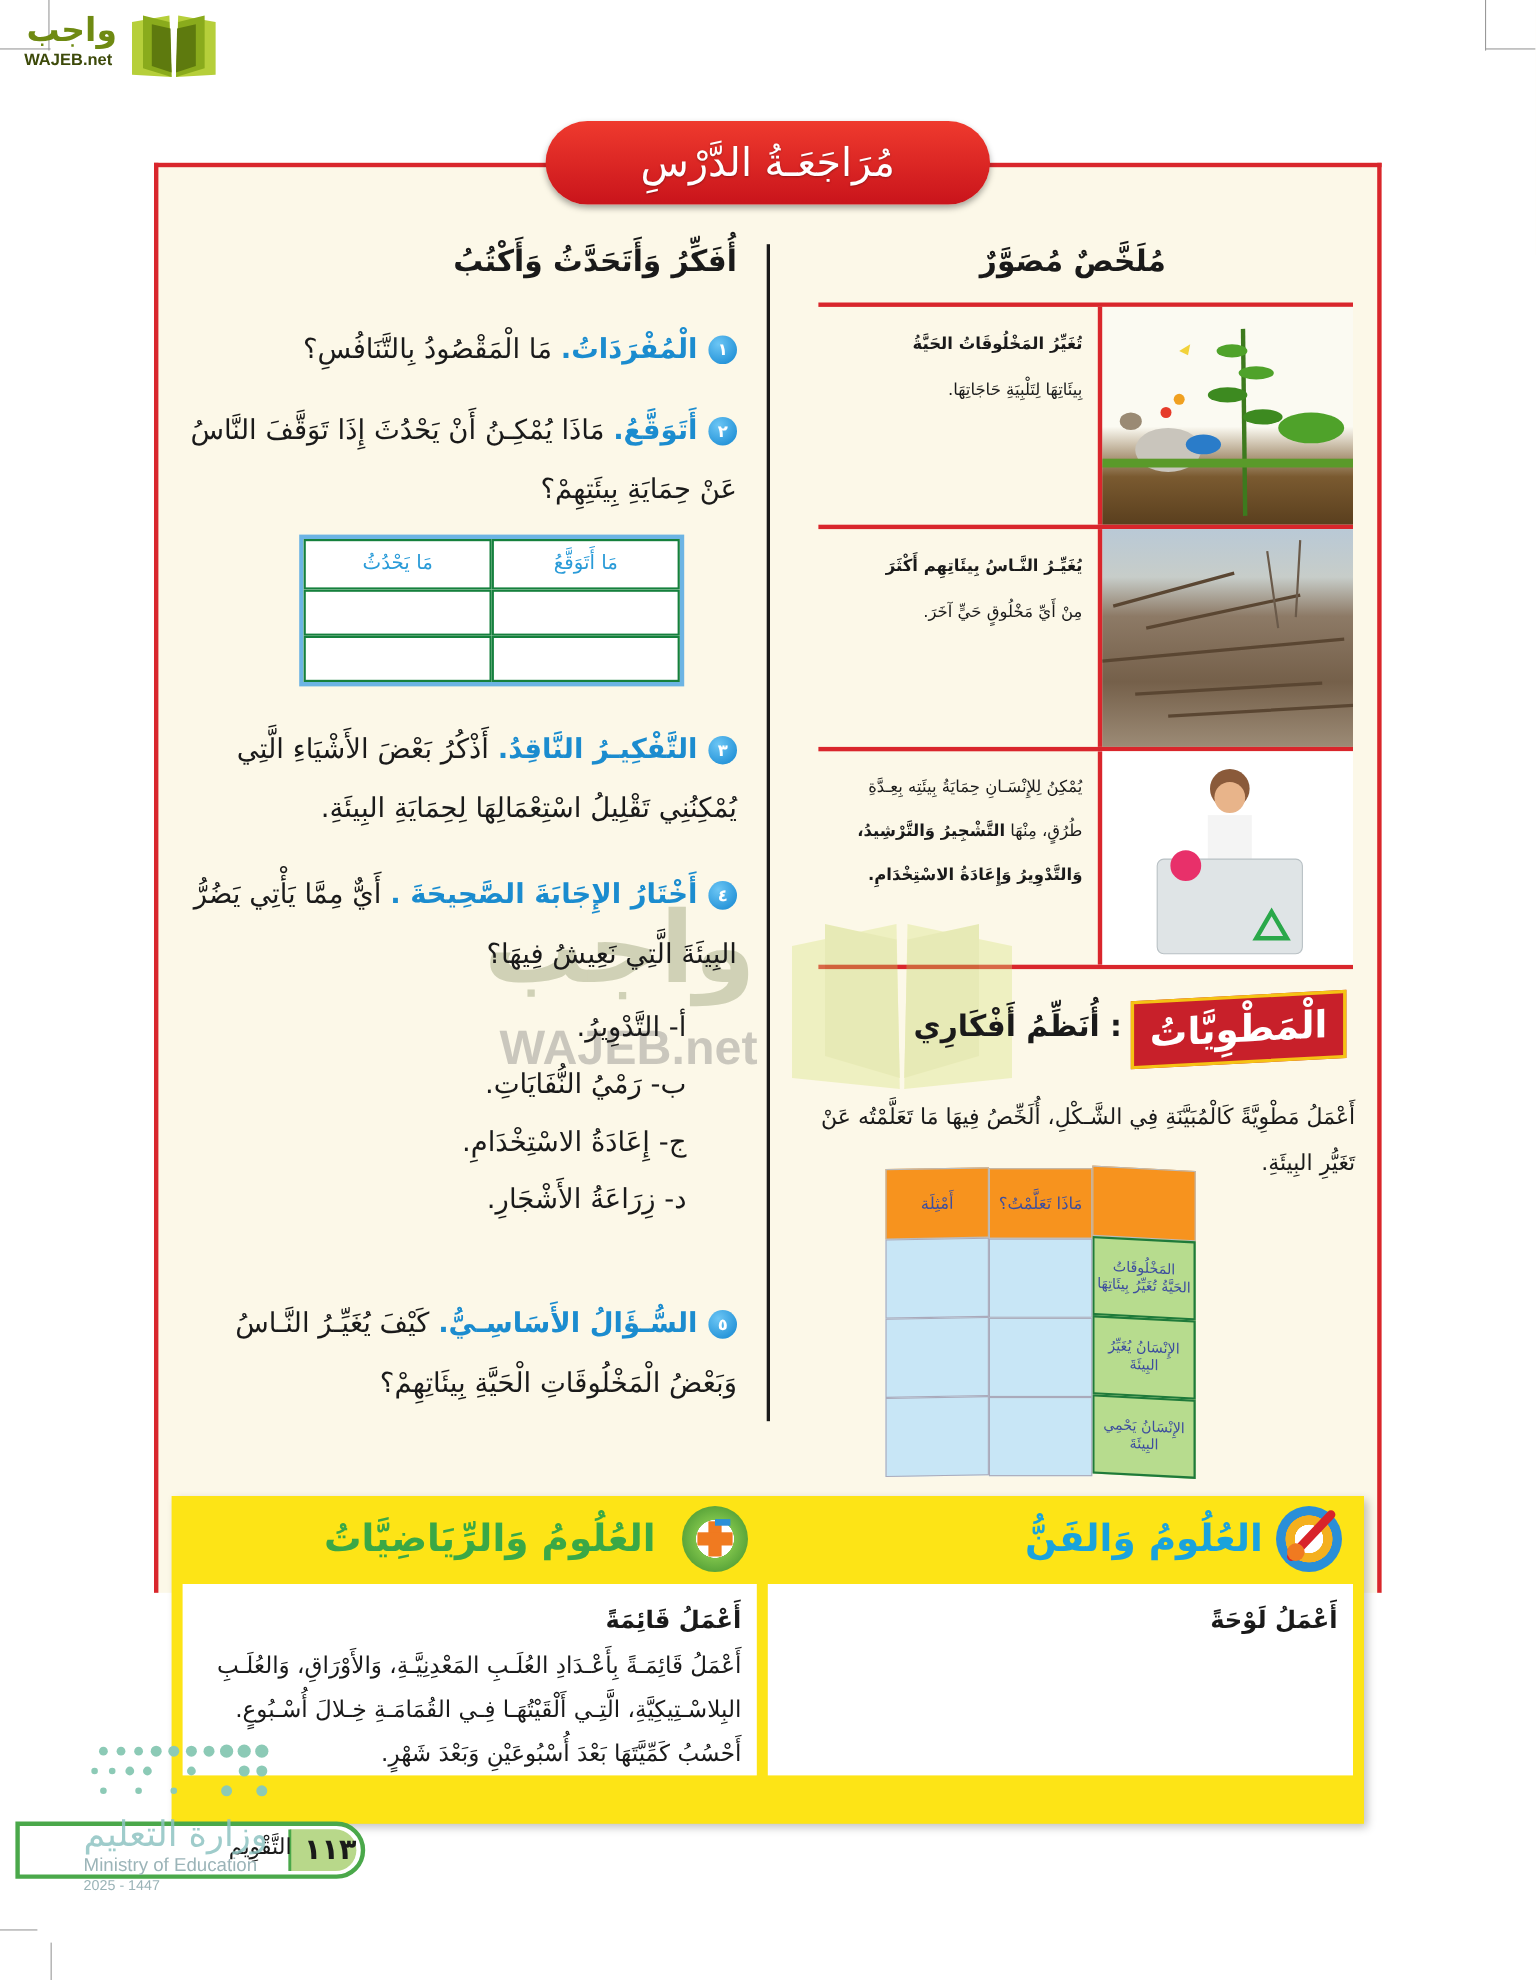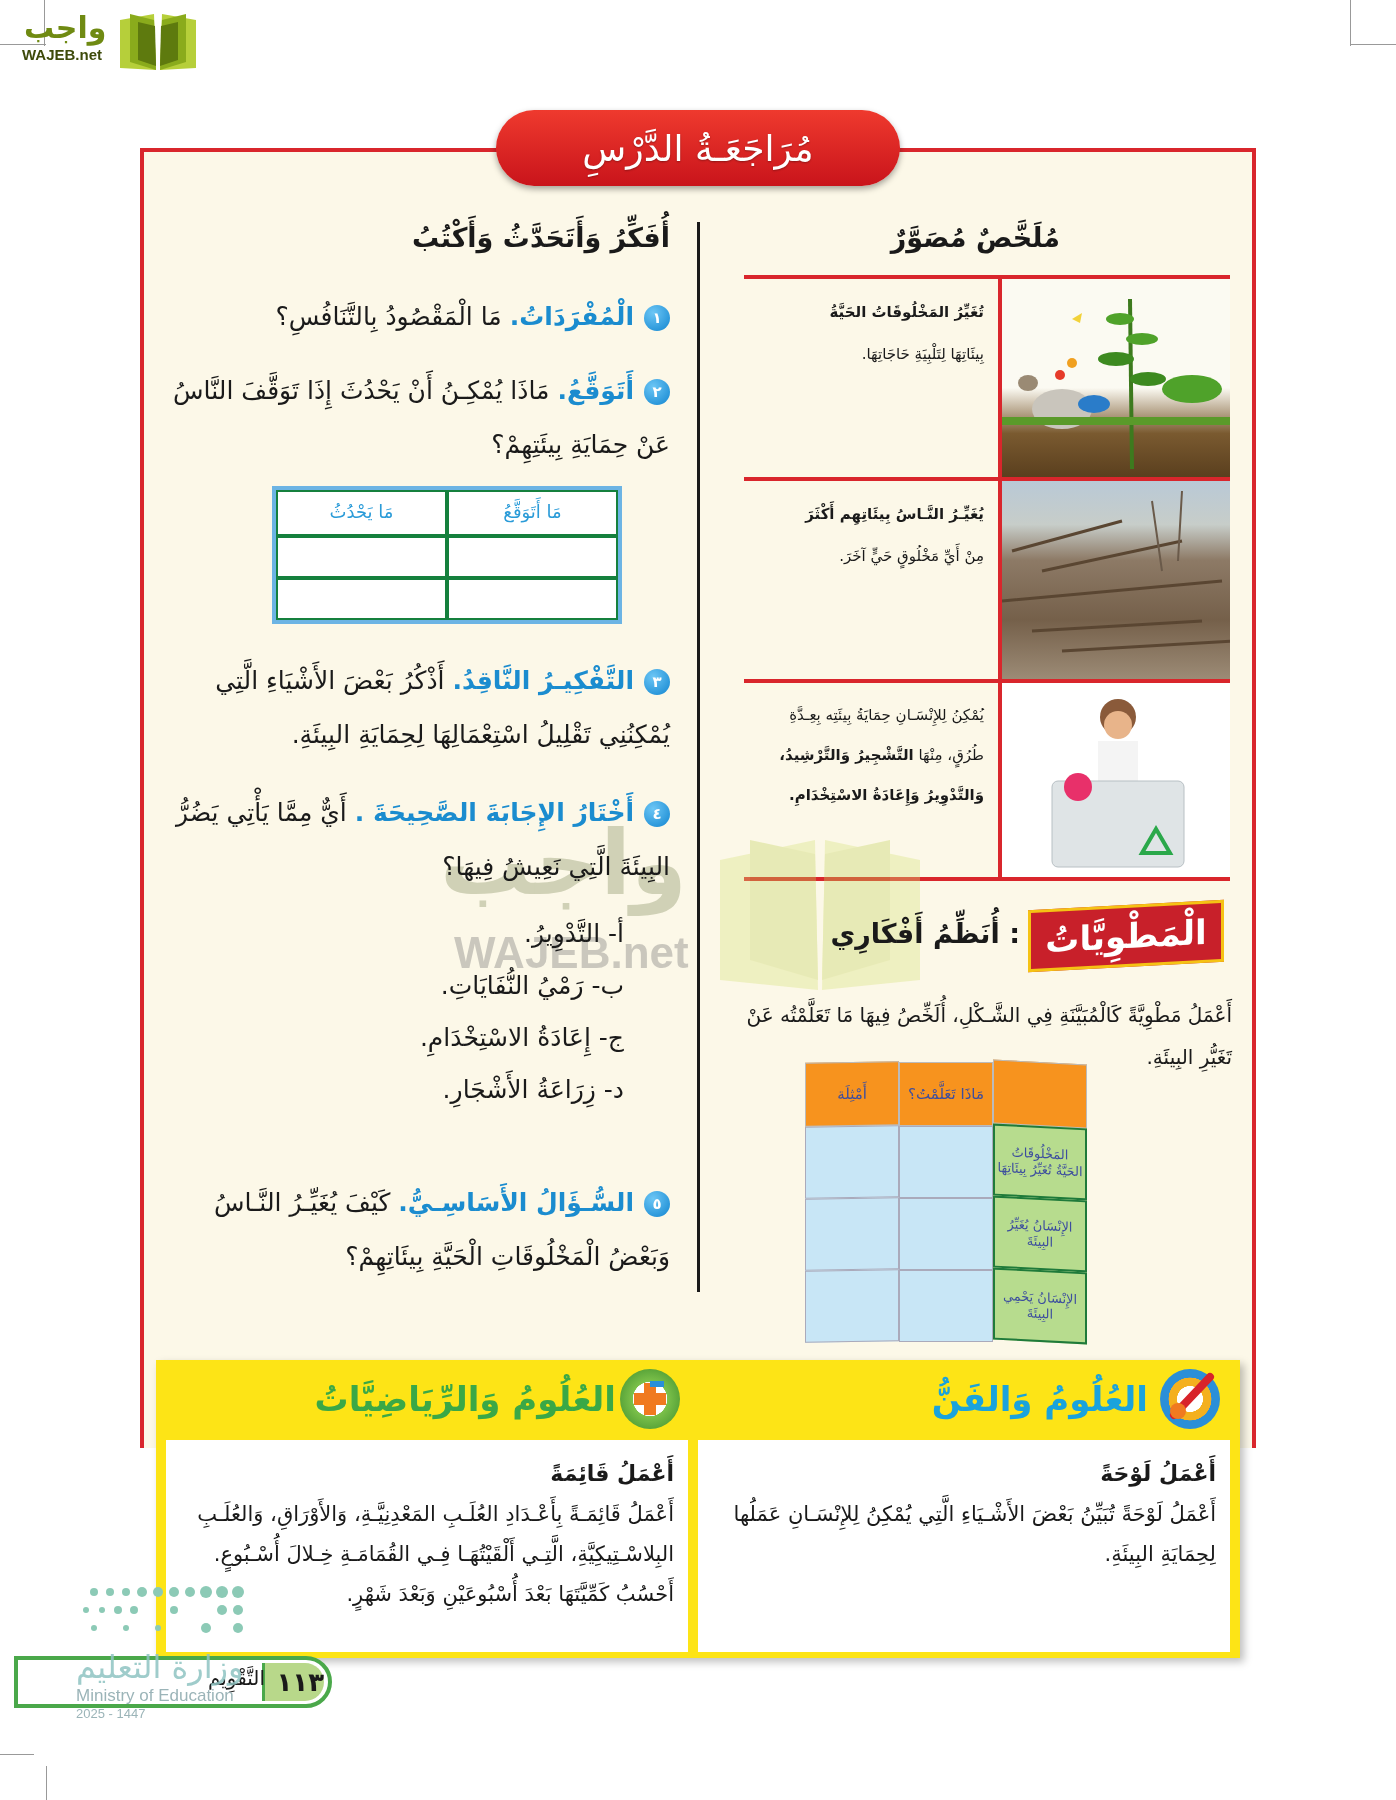--- a/index.html
+++ b/index.html
@@ -62,21 +62,21 @@
   .wm { left: 440px; top: 820px; width: 260px; height: 170px; opacity: 0.35; }
   .wm-book { position: absolute; left: 280px; top: 0; width: 200px; height: 170px; }
   .wm-ar { position: absolute; left: 0; top: -10px; font-size: 90px; color: #7f8a5a; font-weight: bold; direction: rtl; }
   .wm-en { position: absolute; left: 14px; top: 108px; font-size: 44px; color: #6f6f6f; font-weight: bold; font-family: "Liberation Sans", sans-serif; }
 
   
   .yellow-wrap { left: 156px; top: 1360px; width: 1084px; height: 298px; background: #fde416; box-shadow: 4px 4px 8px rgba(0,0,0,0.25); }
   .yellow-head { position: absolute; top: 0; height: 78px; display: flex; align-items: center; }
   .yh-title { font-size: 34px; font-weight: bold; direction: rtl; }
   .yh-icon { width: 60px; height: 60px; border-radius: 50%; display: inline-block; position: relative; }
-  .white-box { position: absolute; top: 80px; height: 212px; background: #fff; direction: rtl; text-align: right; padding: 14px 14px; font-size: 21px; line-height: 40px; }
+  .white-box { position: absolute; top: 80px; height: 174px; background: #fff; direction: rtl; text-align: right; padding: 14px 14px; font-size: 21px; line-height: 40px; }
   .white-box .wb-title { font-weight: bold; font-size: 22px; }
 
   
   .footer-bar { left: 14px; top: 1656px; width: 318px; height: 52px; border: 4px solid #4aa84a; border-radius: 0 26px 26px 0; background: #fff; }
   .page-num { position: absolute; right: 4px; top: 3px; width: 62px; height: 38px; background: #b8d88a; border-radius: 0 20px 20px 0; border-left: 3px solid #4aa84a; font-size: 26px; font-weight: bold; text-align: right; line-height: 38px; direction: rtl; }
   .footer-label { position: absolute; right: 63px; top: 6px; font-size: 20px; font-weight: normal; direction: rtl; }
   .moe { left: 76px; top: 1648px; }
   .moe-ar { font-size: 32px; color: #8fc4c2; opacity: 0.85; direction: rtl; }
   .moe-en { font-size: 17px; color: #9bb4b8; font-family: "Liberation Sans", sans-serif; }
   .moe-year { font-size: 13px; color: #9bb4b8; font-family: "Liberation Sans", sans-serif; }
@@ -256,33 +256,32 @@
   <div class="yellow-head" style="right:20px;">
     <span class="yh-title" style="color:#1aa3dc;margin-right:12px;">العُلُومُ وَالفَنُّ</span>
     <span class="yh-icon" style="background:radial-gradient(circle,#fff 30%,#f4b01e 31%,#f4b01e 50%,#2a8fd8 51%);">
       <svg width="60" height="60" viewBox="0 0 60 60">
           <path d="M14 46 L50 8" stroke="#d8232a" stroke-width="8" stroke-linecap="round"></path>
           <circle cx="18" cy="42" r="8" fill="#f07a20"></circle>
         </svg>
     </span>
   </div>
   <div class="yellow-head" style="right:560px;">
-    <span class="yh-title" style="color:#3aa846;margin-right:4px;">العُلُومُ وَالرِّيَاضِيَّاتُ</span>
+    <span class="yh-title" style="color:#3aa846;margin-right:24px;">العُلُومُ وَالرِّيَاضِيَّاتُ</span>
     <span class="yh-icon" style="background:radial-gradient(circle,#fff 40%,#7cc14a 41%,#3a8a2a 100%);">
       <svg width="60" height="60" viewBox="0 0 60 60">
           <rect x="24" y="14" width="12" height="32" fill="#f07a20"></rect>
           <rect x="14" y="24" width="32" height="12" fill="#f07a20"></rect>
           <rect x="30" y="12" width="14" height="6" fill="#2a8fd8"></rect>
         </svg>
     </span>
   </div>
 
   <div class="white-box" style="right:10px;width:532px;">
     <div class="wb-title">أَعْمَلُ لَوْحَةً</div>
-    <div>أَعْمَلُ لَوْحَةً تُبَيِّنُ بَعْضَ الأَشْـيَاءِ الَّتِي يُمْكِنُ لِلإِنْسَـانِ عَمَلُها لِحِمَايَةِ البِيئَةِ.</div>
   </div>
   <div class="white-box" style="right:552px;width:522px;">
     <div class="wb-title">أَعْمَلُ قَائِمَةً</div>
     <div>أَعْمَلُ قَائِمَـةً بِأَعْـدَادِ العُلَـبِ المَعْدِنِيَّـةِ، وَالأَوْرَاقِ، وَالعُلَـبِ البِلاسْـتِيكِيَّةِ، الَّتِـي أَلْقَيْتُهَـا فِـي القُمَامَـةِ خِـلالَ أُسْـبُوعٍ. أَحْسُبُ كَمِّيَّتَهَا بَعْدَ أُسْبُوعَيْنِ وَبَعْدَ شَهْرٍ.</div>
   </div>
 </div>
 
 <svg class="abs moe-dots" viewBox="0 0 180 60">
   <g fill="#8ccab6">
     <circle cx="20" cy="10" r="4"></circle>

